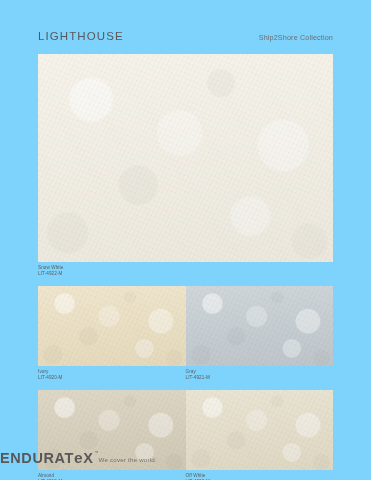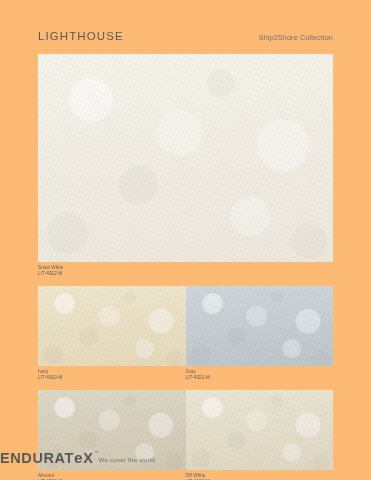--- a/index.html
+++ b/index.html
@@ -11,21 +11,21 @@
     height: 480px;
     background: #ffffff;
     font-family: "Liberation Sans", sans-serif;
     overflow: hidden;
   }
 
   .sheet {
     position: relative;
     width: 371px;
     height: 480px;
-    background: #fdba74;
+    background: #7dd3fc;
   }
 
   
   .header {
     position: absolute;
     left: 38px;
     top: 30px;
     width: 295px;
     height: 20px;
     display: flex;

